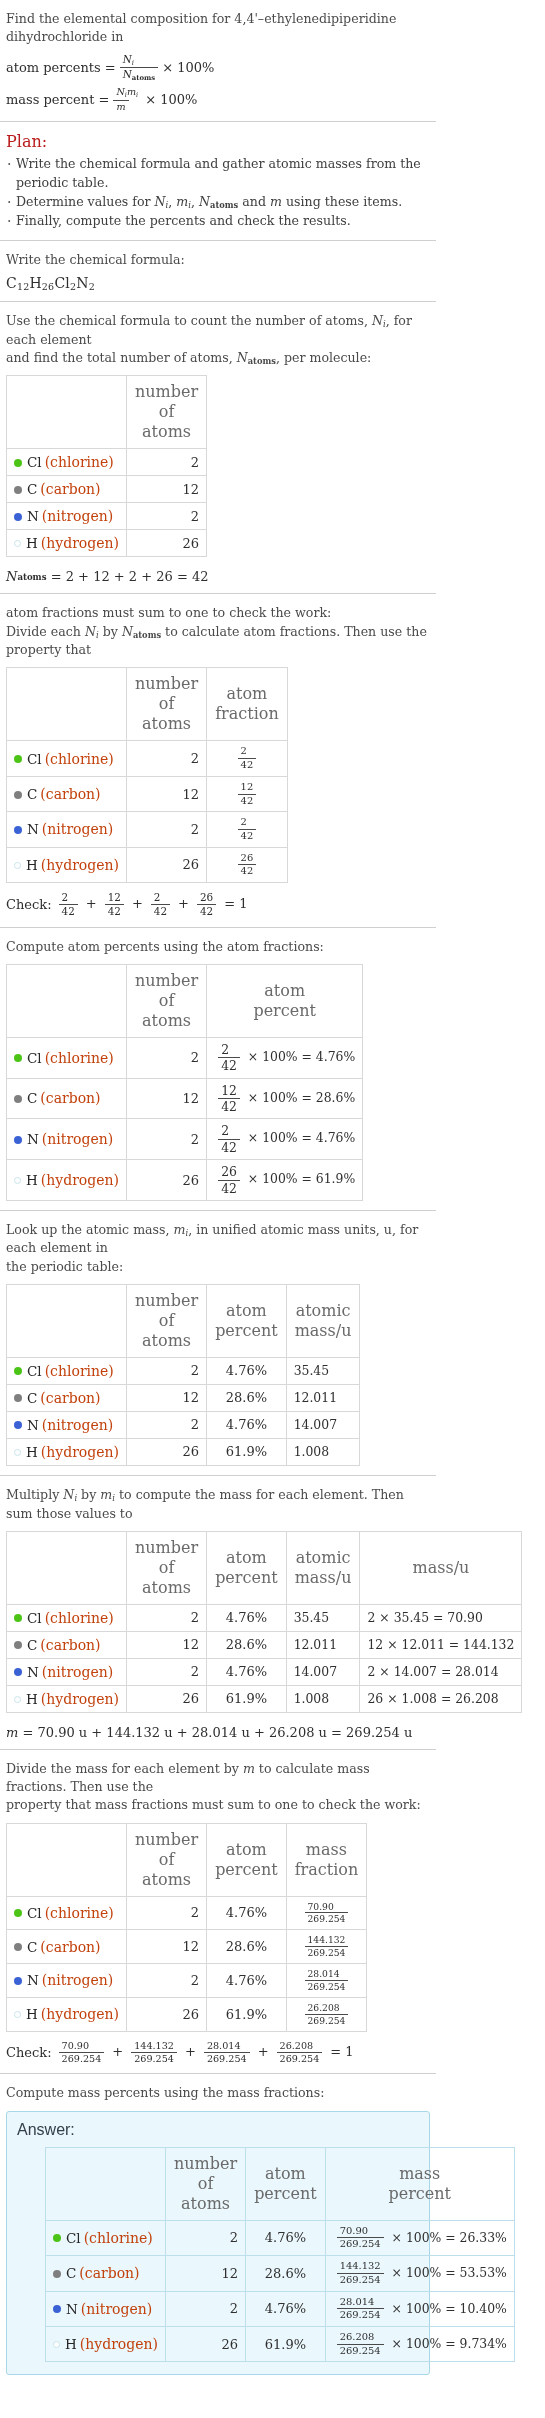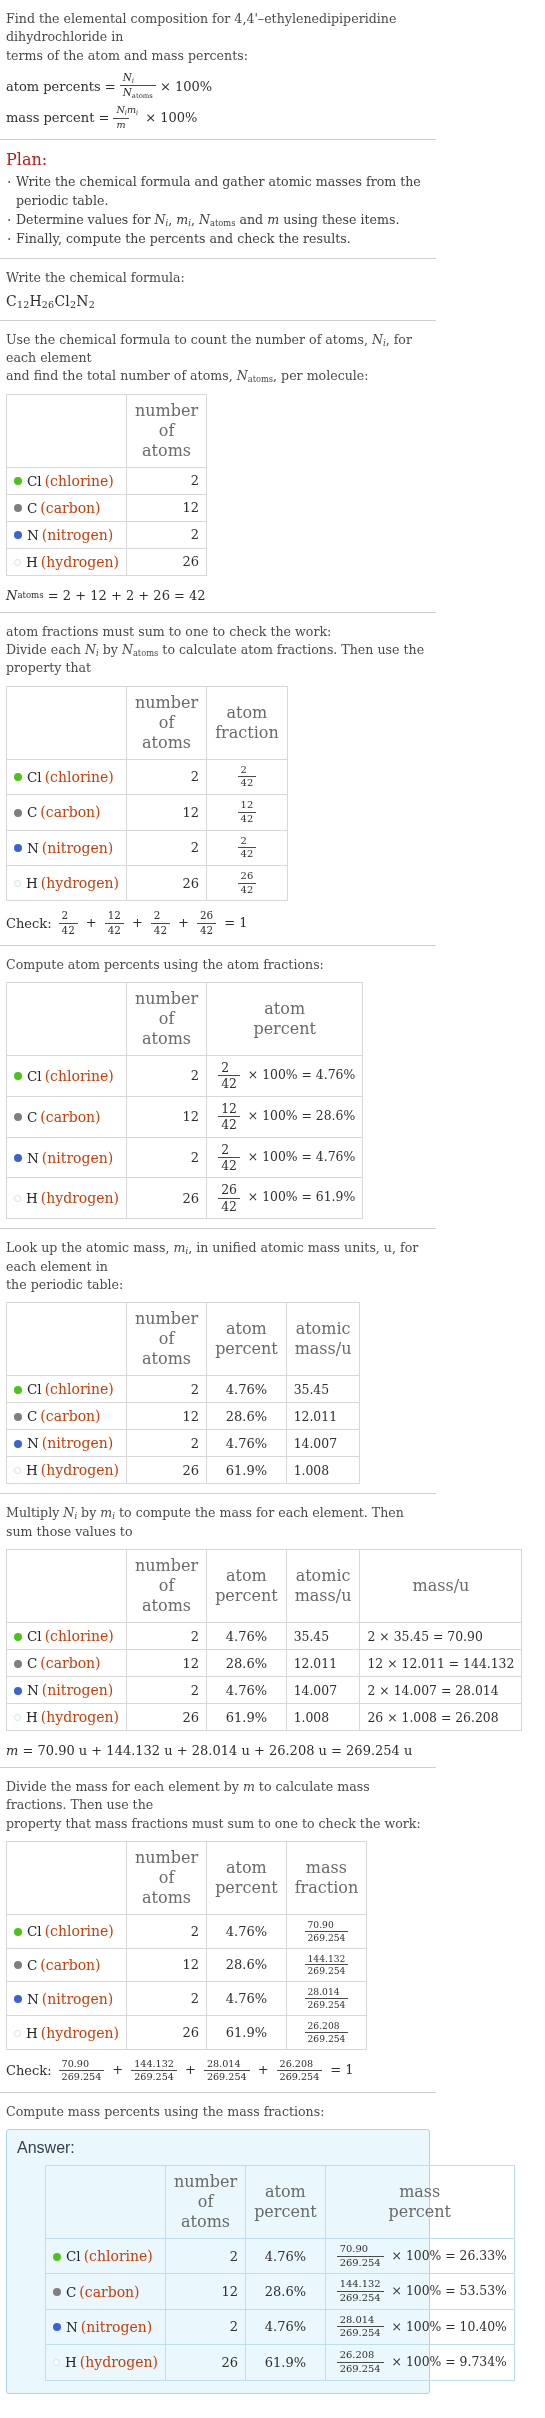--- a/index.html
+++ b/index.html
@@ -37,21 +37,21 @@
     font-size: 13px;
     color: #2e2e2e;
     margin-top: 6px;
     display: flex;
     align-items: center;
     flex-wrap: wrap;
   }
 
   i.v { font-style: italic; font-family: "DejaVu Serif", serif; }
   sub.idx { font-size: 0.68em; font-style: italic; vertical-align: -0.25em; }
-  sub.rom { font-size: 0.66em; font-style: normal; vertical-align: -0.25em; }
+  sub.rom { font-size: 0.66em; font-style: normal; vertical-align: -0.25em; font-weight: bold; }
 
   
   .frac {
     display: inline-flex;
     flex-direction: column;
     align-items: flex-start;
     vertical-align: middle;
     margin: 0 4px;
     line-height: 1.08;
   }
@@ -144,21 +144,20 @@
   .checkline .lbl { margin-right: 3px; }
   .op { margin: 0 4px; }
 </style>
 </head>
 <body>
 
 <div class="page">
 
   <div class="section">
     <div class="prose">Find the elemental composition for 4,4'–ethylenedipiperidine dihydrochloride in</div>
-    <div class="prose">terms of the atom and mass percents:</div>
 
     <div class="formula-block">
       <div class="mathline">
         <span>atom percents =</span>
         <span class="frac sm">
           <span class="num"><i class="v">N</i><sub class="idx">i</sub></span>
           <span class="den"><i class="v">N</i><sub class="rom">atoms</sub></span>
         </span>
         <span>× 100%</span>
       </div>

